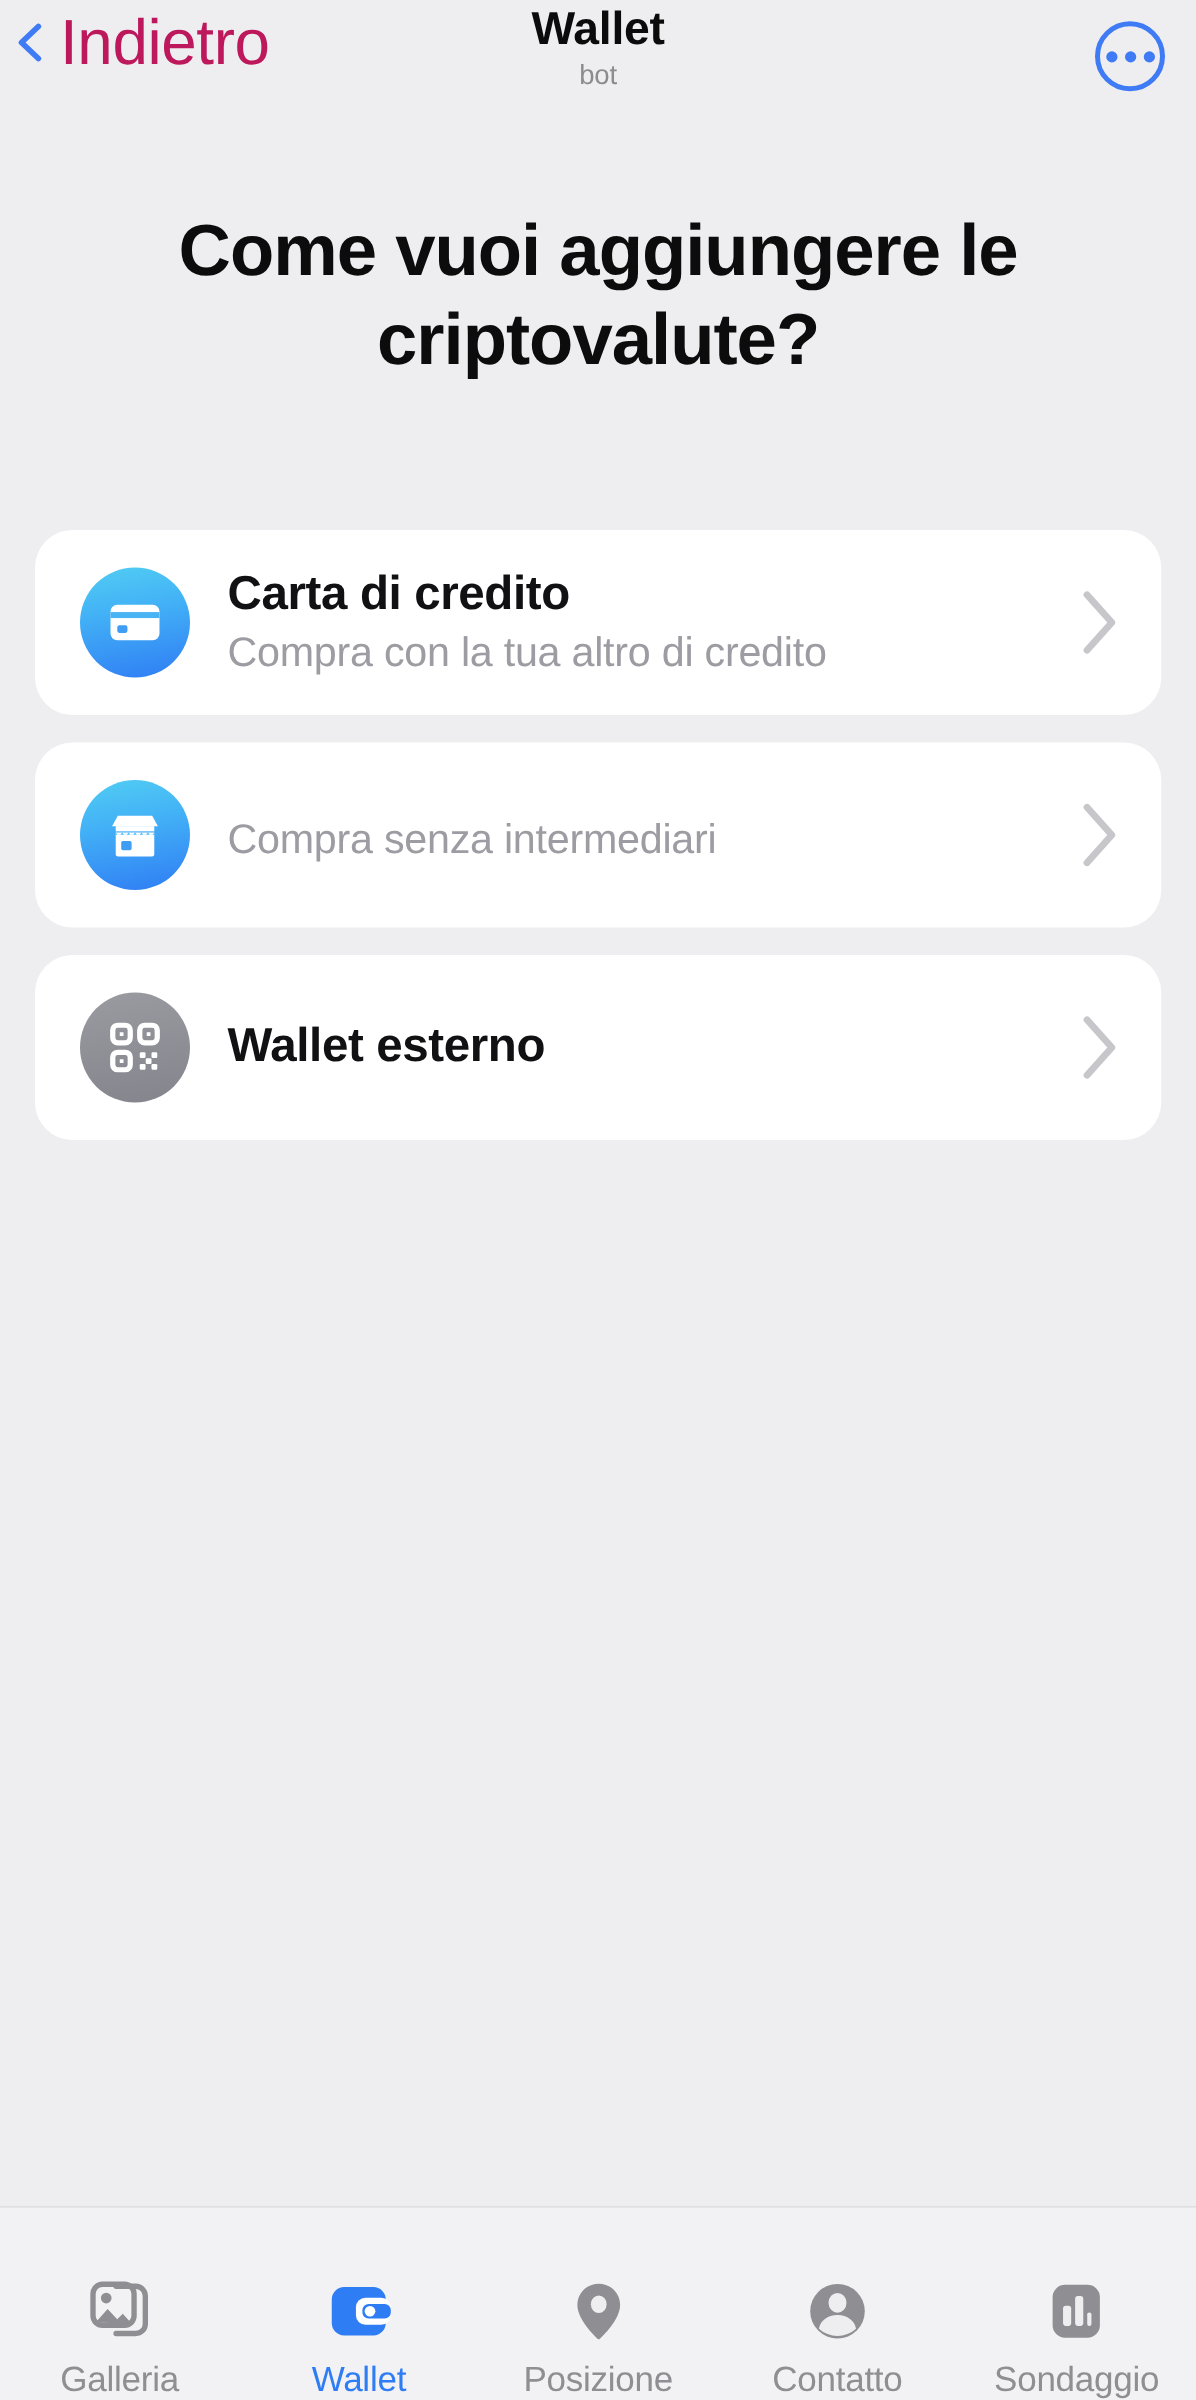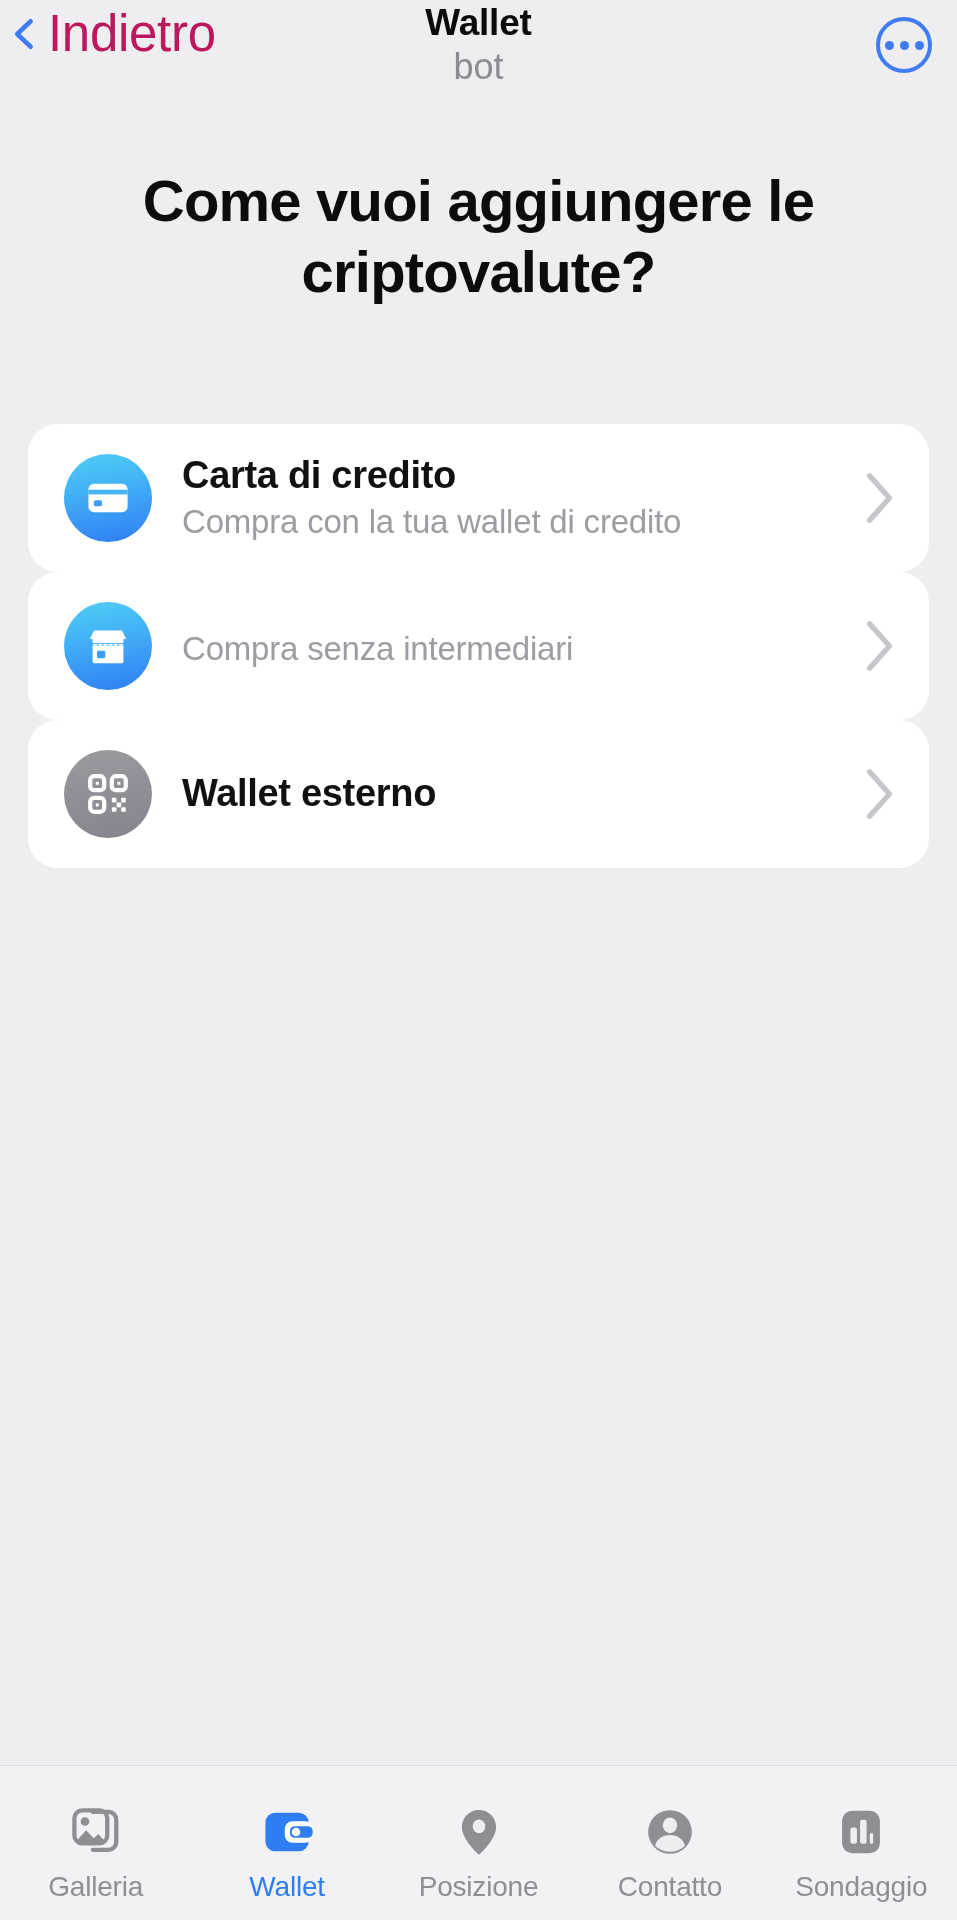--- a/index.html
+++ b/index.html
@@ -62,21 +62,21 @@
     text-align: center;
     line-height: 1.05;
   }
   .nav-title {
     font-size: 37px;
     font-weight: 700;
     color: #0b0b0c;
     letter-spacing: -0.2px;
   }
   .nav-subtitle {
-    font-size: 36px;
+    font-size: 22px;
     color: #8b8b90;
     margin-top: 5px;
     letter-spacing: -0.1px;
   }
 
   .nav-more {
     position: absolute;
     right: 25px;
     top: 17px;
     width: 56px;
@@ -114,20 +114,21 @@
     color: #0c0c0d;
     line-height: 1.22;
     letter-spacing: -0.8px;
     padding: 0 22px;
   }
 
   .options {
     margin-top: 116px;
     display: flex;
     flex-direction: column;
+    gap: 22px;
   }
 
   .option-card {
     background: #ffffff;
     border-radius: 30px;
     height: 148px;
     display: flex;
     align-items: center;
     padding: 0 34px 0 36px;
     cursor: pointer;
@@ -176,21 +177,21 @@
     height: 52px;
     margin-left: 18px;
   }
 
   
   .tabbar {
     flex: 0 0 155px;
     background: #f2f2f4;
     border-top: 1px solid #d9d9de;
     display: flex;
-    align-items: center;
+    align-items: flex-end;
     padding-top: 18px;
   }
   .tab {
     flex: 1 1 0;
     display: flex;
     flex-direction: column;
     align-items: center;
     gap: 9px;
     cursor: pointer;
     user-select: none;
@@ -244,21 +245,21 @@
       <div class="option-card">
         <div class="opt-icon blue">
           <svg width="50" height="50" viewBox="0 0 24 24">
             <rect x="2.6" y="5.2" width="18.8" height="13.6" rx="2.6" fill="#ffffff"></rect>
             <rect x="2.6" y="8.0" width="18.8" height="2.3" fill="#49b4f3"></rect>
             <rect x="5.2" y="13.1" width="3.9" height="2.9" rx="0.8" fill="#3f9df4"></rect>
           </svg>
         </div>
         <div class="opt-text">
           <div class="opt-title">Carta di credito</div>
-          <div class="opt-sub">Compra con la tua wallet di credito</div>
+          <div class="opt-sub">Compra con la tua altro di credito</div>
         </div>
         <svg class="opt-chevron" viewBox="0 0 12 22">
           <path d="M1.6 1.6 L10 11 L1.6 20.4" fill="none" stroke="#c6c6cb" stroke-width="2.3" stroke-linecap="round" stroke-linejoin="round"></path>
         </svg>
       </div>
 
       <div class="option-card">
         <div class="opt-icon blue">
           <svg width="50" height="50" viewBox="0 0 24 24">
             <path d="M3.2 8.6 L5.4 4.6 L18.6 4.6 L20.8 8.6 Z" fill="#ffffff"></path>

